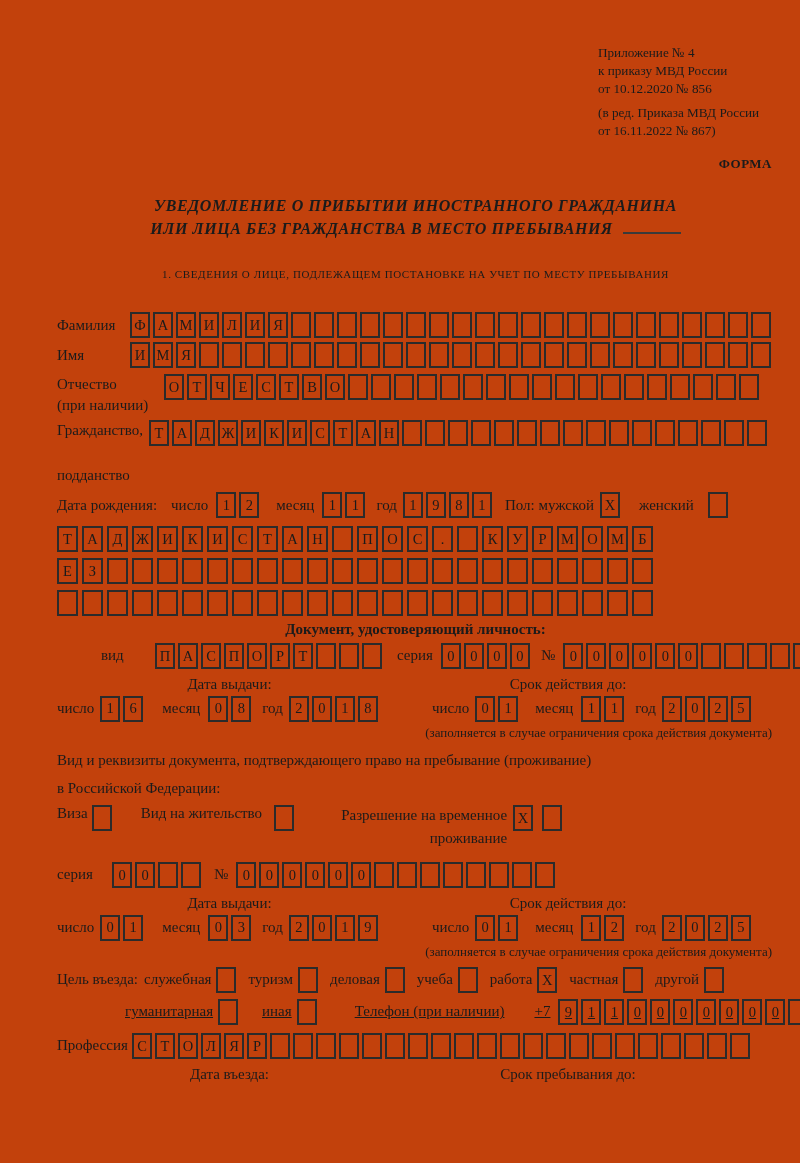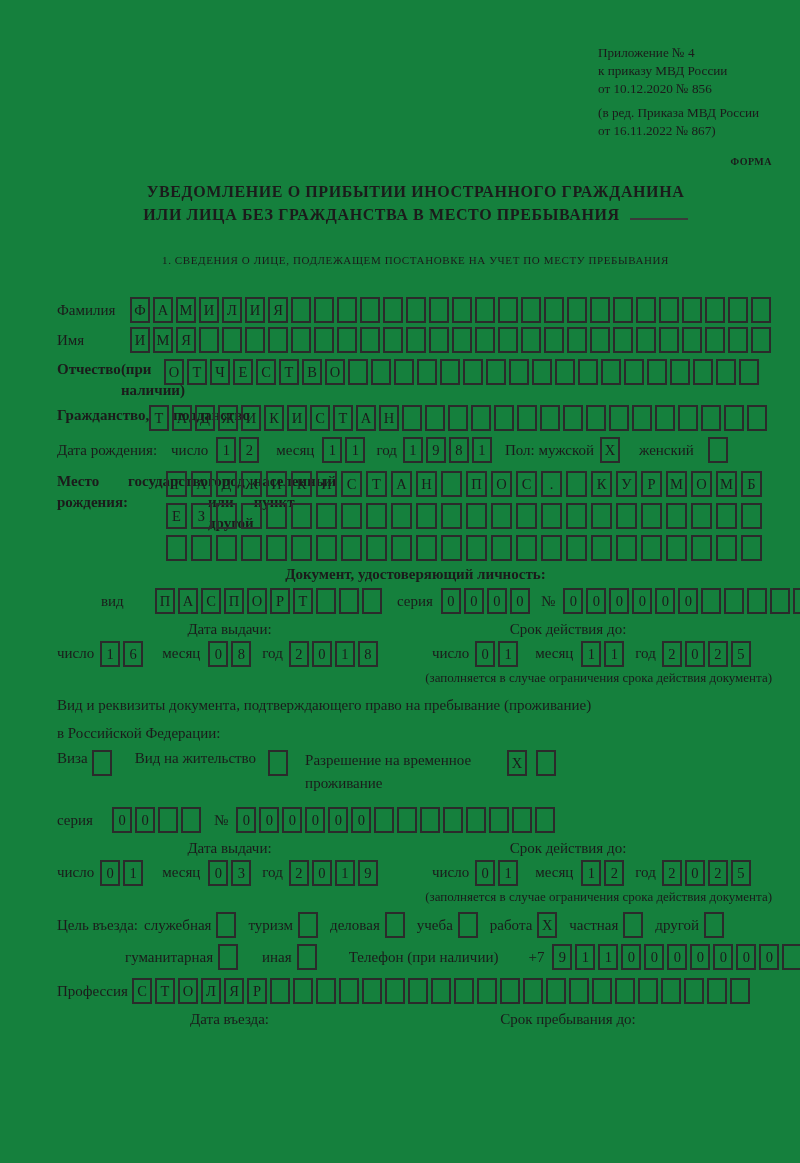--- a/index.html
+++ b/index.html
@@ -1,69 +1,69 @@
 <!DOCTYPE html>
 <html><head>
 <meta charset="utf-8">
 <style>
   html,body { margin:0; padding:0; background:#e8e8e8; }
   .page {
     position:relative; width:800px; height:1163px; margin:0 auto;
     box-sizing:border-box; padding:44px 26px 20px 57px;
-    background:#15803d; color:#1b1b1b;
+    background:#c2410c; color:#1b1b1b;
     font-family:"Liberation Serif", serif; font-size:15px; line-height:1.25;
     overflow:hidden;
   }
   
   .appendix { width:170px; margin-left:auto; margin-right:6px; font-size:13.2px; line-height:18px; }
   .appendix .mt5 { margin-top:6px; }
-  .forma { text-align:right; font-weight:bold; font-size:10px; margin:16px 2px 0 0; letter-spacing:.5px; }
+  .forma { text-align:right; font-weight:bold; font-size:13px; margin:16px 2px 0 0; letter-spacing:.5px; }
   
-  .title { text-align:center; font-weight:bold; font-size:16px; letter-spacing:.6px; margin-top:11px; line-height:23px; }
+  .title { text-align:center; font-weight:bold; font-size:16px; letter-spacing:.6px; margin-top:22px; line-height:23px;font-style:italic; }
   .t-underline { display:inline-block; width:58px; border-bottom:2.5px solid #3a3a3a; height:14px; margin-left:10px; }
   .sec-heading { text-align:center; font-weight:normal; font-size:11px; letter-spacing:.6px; margin-top:28px; }
   
   .row { display:flex; align-items:center; margin-bottom:4px; flex-wrap:nowrap; }
   .row.top { align-items:flex-start; }
   .lbl { flex:none; }
-  .lblcol { flex:none; display:flex; flex-direction:row; line-height:21px;font-weight:bold; }
+  .lblcol { flex:none; display:flex; flex-direction:column; line-height:21px; }
   .w73 { width:73px; } .w92 { width:92px;gap:24px; } .w107 { width:107px; } .w109 { width:109px; }
   .w54 { width:54px;margin-left:44px; } .w55 { width:55px; } .w75 { width:75px; }
   .cells { display:flex; flex:none; }
   .cell {
     box-sizing:border-box; flex:none; width:20px; height:26px;
     border:2px solid #2b2b2b; margin-right:3px;
     display:flex; align-items:center; justify-content:center;
     font-size:14.5px; line-height:1;
   }
   .cells.wide .cell { width:21px; margin-right:4px; }
   .cellstack { display:flex; flex-direction:column; gap:6px; }
   .dl { flex:none; }
   .g4{margin-left:4px}.g6{margin-left:6px}.g8{margin-left:8px}.g10{margin-left:10px}
-  .g12{margin-left:12px}.g14{margin-left:14px}.g16{margin-left:16px}.g20{margin-left:20px}
+  .g12{margin-left:12px}.g14{margin-left:14px}.g16{margin-left:16px}.g20{margin-left:26px}
   .g30{margin-left:30px}
   
   .dheaders { display:flex; margin:6px 0 2px; }
   .dh1 { width:345px; text-align:center; }
   .dh2 { flex:1; text-align:center; padding-right:40px; }
   .drow { display:flex; align-items:center; }
   .dg { display:flex; align-items:center; flex:none; }
   .dg-left { width:345px; }
   .note { text-align:right; font-size:13px; margin:3px 2px 7px 0; }
   .center-bold { text-align:center; font-weight:bold; margin:4px 0 4px; }
   .plain { margin:3px 0; line-height:25px; }
   
   .permits { margin-top:2px; margin-bottom:12px; }
   .permits .cells { margin-top:1px; }
-  .permit-lbl { flex:none; width:196px; text-align:left; line-height:23px; }
+  .permit-lbl { flex:none; width:196px; text-align:right; line-height:23px; }
   
   .opt { display:flex; align-items:center; margin-right:9px; }
   .optlbl { margin-right:5px; }
   .mt6 { margin-top:6px; } .mb8 { margin-bottom:8px; }
-  .indent68 { margin-left:68px; }
+  .indent68 { margin-left:68px;text-decoration:underline; }
 </style>
 </head>
 <body>
 
 <div class="page">
 
   <div class="appendix">
     <div>Приложение № 4</div>
     <div>к приказу МВД России</div>
     <div>от 10.12.2020 № 856</div>
@@ -242,26 +242,20 @@
     <span class="cells g6">
         <span class="cell">X</span>
       </span>
     <span class="dl g16">женский</span>
     <span class="cells g14">
         <span class="cell"></span>
       </span>
   </div>
 
   <div class="row top">
-    <div class="lblcol w109">
-      <span>Место рождения:</span>
-      <span>государство</span>
-      <span>город или другой</span>
-      <span>населенный пункт</span>
-    </div>
     <div class="cellstack">
       <span class="cells wide">
           <span class="cell">Т</span>
           <span class="cell">А</span>
           <span class="cell">Д</span>
           <span class="cell">Ж</span>
           <span class="cell">И</span>
           <span class="cell">К</span>
           <span class="cell">И</span>
           <span class="cell">С</span>

